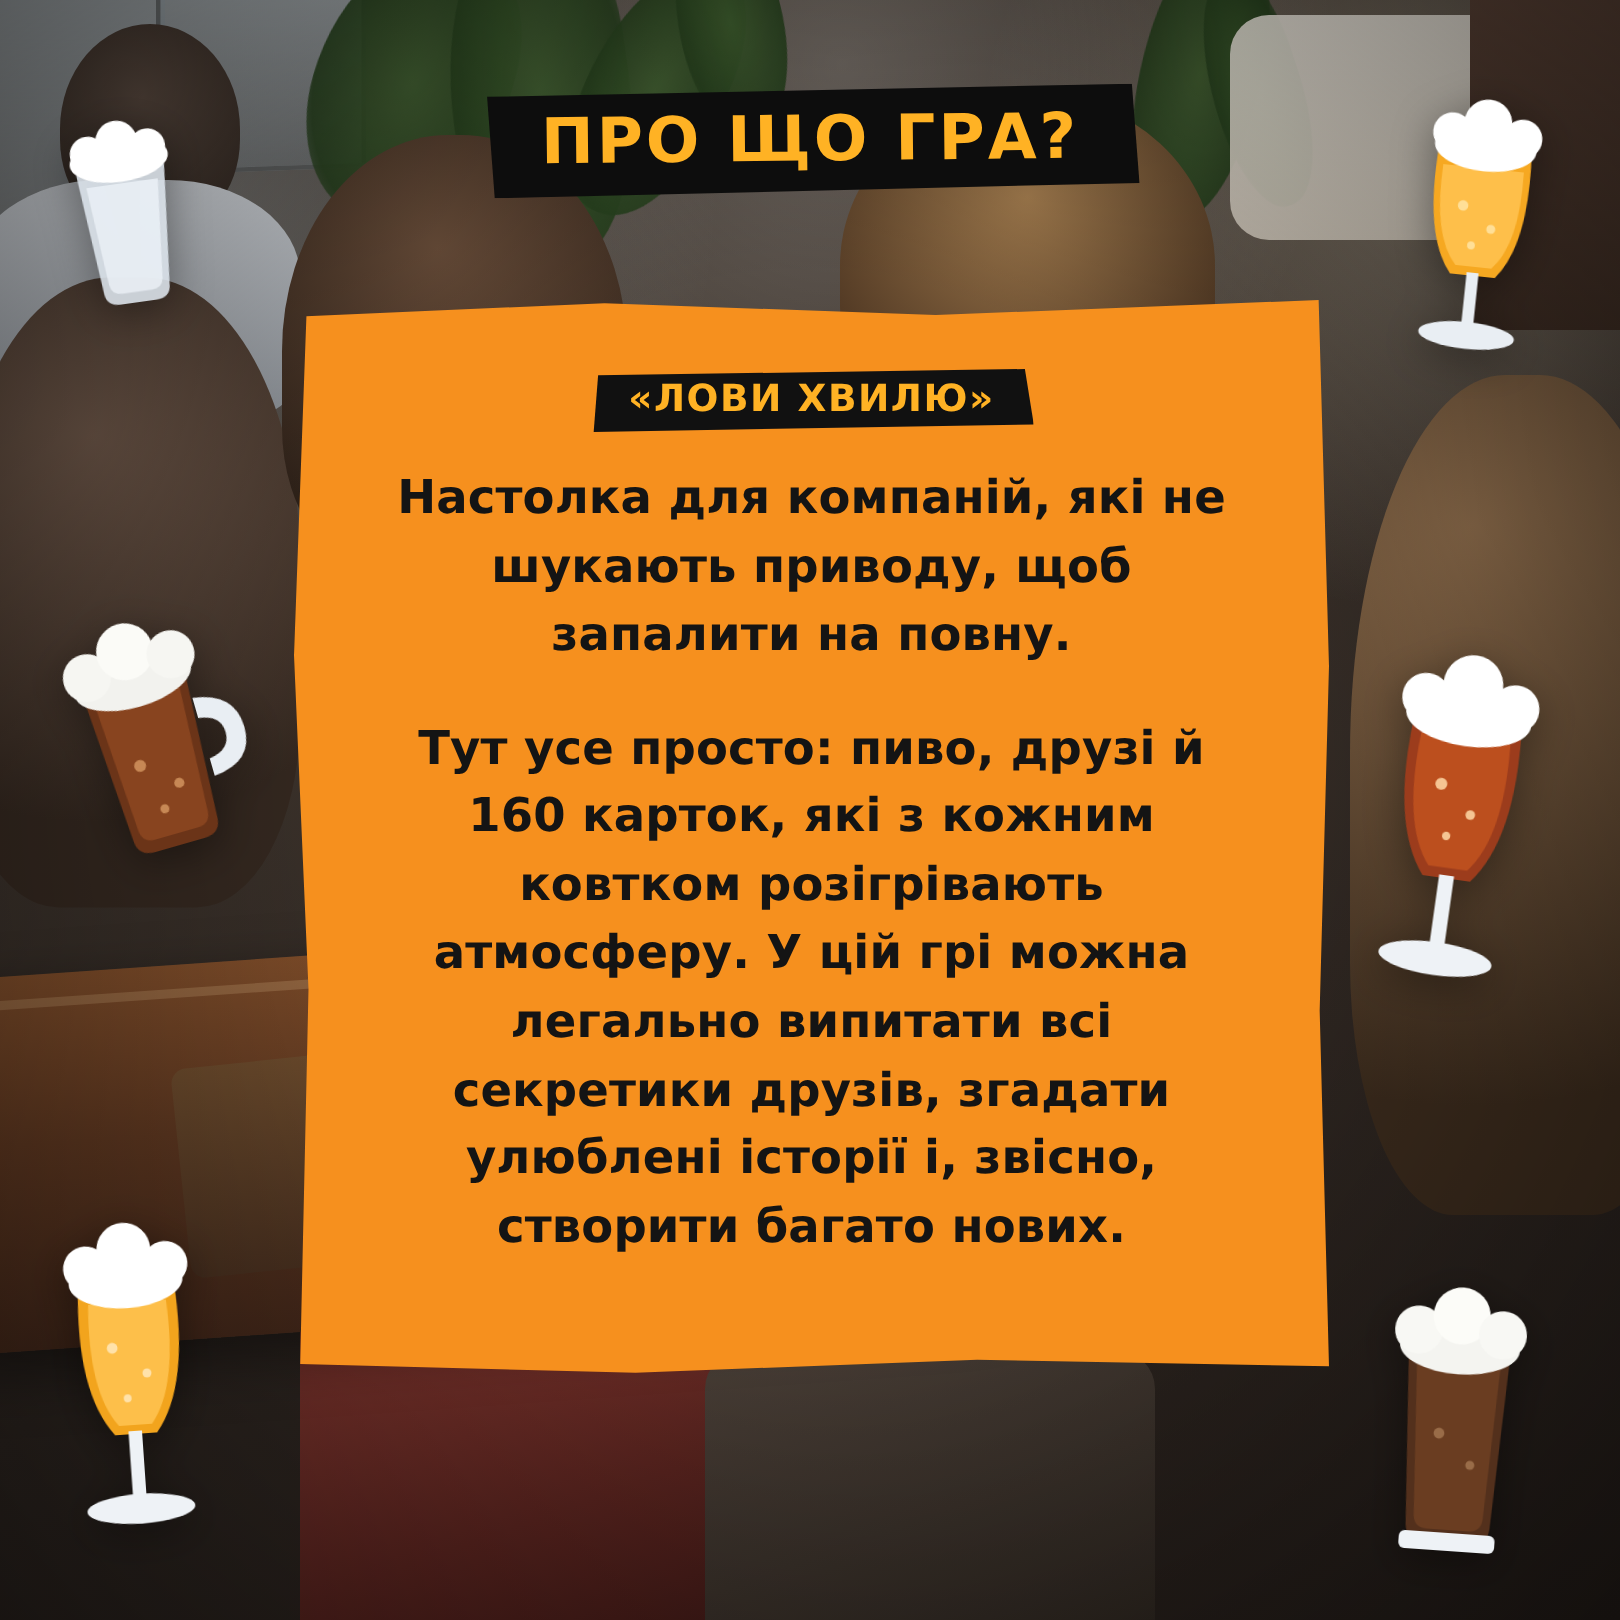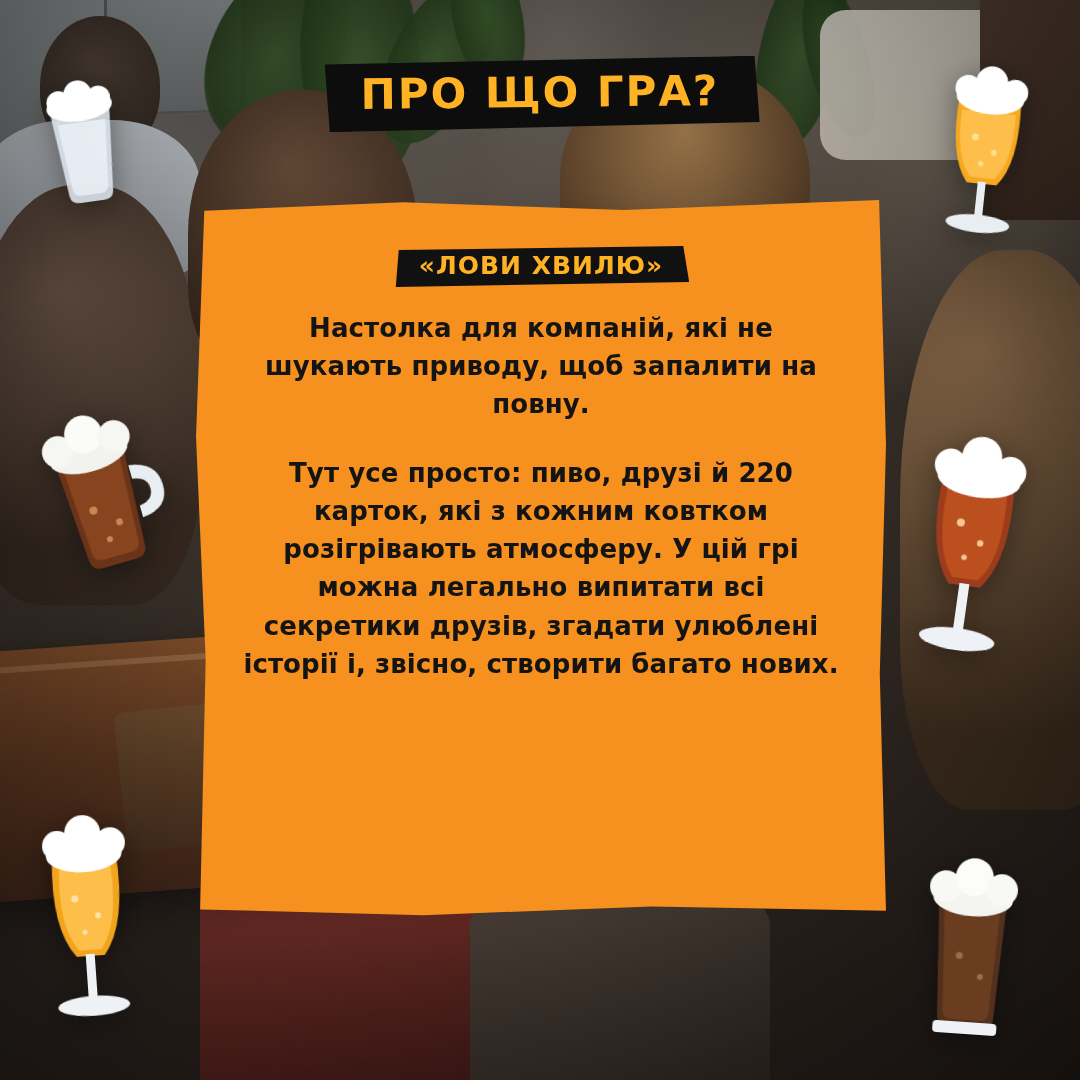--- a/index.html
+++ b/index.html
@@ -159,21 +159,21 @@
     font-size: 25px;
     font-weight: 800;
     letter-spacing: 1px;
     line-height: 1;
     white-space: nowrap;
     font-family: "DejaVu Sans", sans-serif;
   }
 
   .card p {
     color: #141414;
-    font-size: 26px;
+    font-size: 31px;
     font-weight: 700;
     line-height: 1.47;
     letter-spacing: .1px;
     font-family: "DejaVu Sans", sans-serif;
   }
   .card p + p { margin-top: 30px; }
 
   
   .glass { position: absolute; }
   .glass svg { display: block; filter: drop-shadow(0 6px 14px rgba(0,0,0,.38)); }
@@ -222,21 +222,21 @@
 
   <div class="title-bar">
     <h1>ПРО ЩО ГРА?</h1>
   </div>
 
   <div class="card">
     <div class="subtitle-bar">
       <span>«ЛОВИ ХВИЛЮ»</span>
     </div>
     <p>Настолка для компаній, які не шукають приводу, щоб запалити на повну.</p>
-    <p>Тут усе просто: пиво, друзі й 220 карток, які з кожним ковтком розігрівають атмосферу. У цій грі можна легально випитати всі секретики друзів, згадати улюблені історії і, звісно, створити багато нових.</p>
+    <p>Тут усе просто: пиво, друзі й 160 карток, які з кожним ковтком розігрівають атмосферу. У цій грі можна легально випитати всі секретики друзів, згадати улюблені історії і, звісно, створити багато нових.</p>
   </div>
 
   <div class="glass g-topleft">
     <svg width="100" height="130" viewBox="0 0 100 130">
       <path d="M20 32 L80 32 L72 118 Q71 126 62 126 L38 126 Q29 126 28 118 Z" fill="#dfe7ef" opacity="0.88"></path>
       <path d="M26 46 L74 46 L68 112 Q67 119 60 119 L40 119 Q33 119 32 112 Z" fill="#eef3f8" opacity="0.75"></path>
       <ellipse cx="50" cy="30" rx="33" ry="15" fill="#ffffff"></ellipse>
       <circle cx="30" cy="24" r="12" fill="#ffffff"></circle>
       <circle cx="50" cy="18" r="14" fill="#ffffff"></circle>
       <circle cx="70" cy="24" r="12" fill="#ffffff"></circle>

